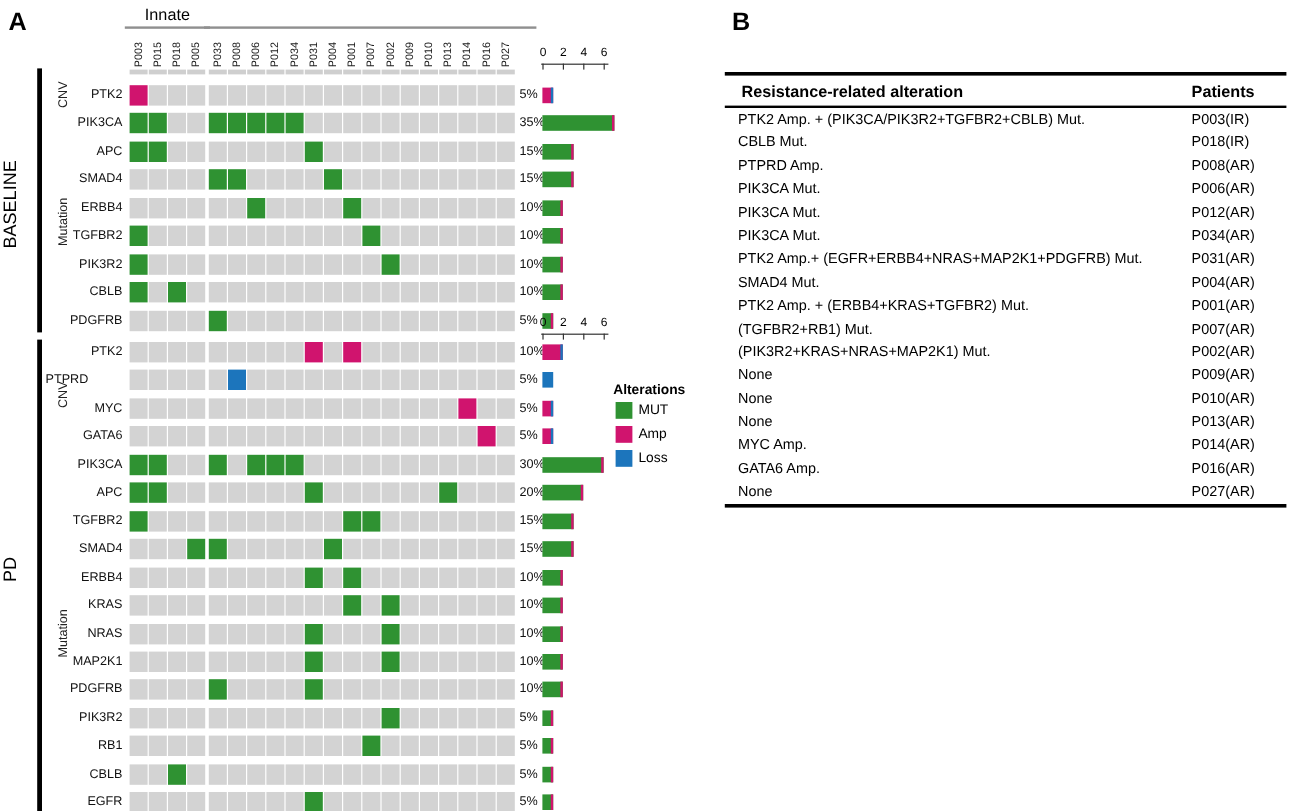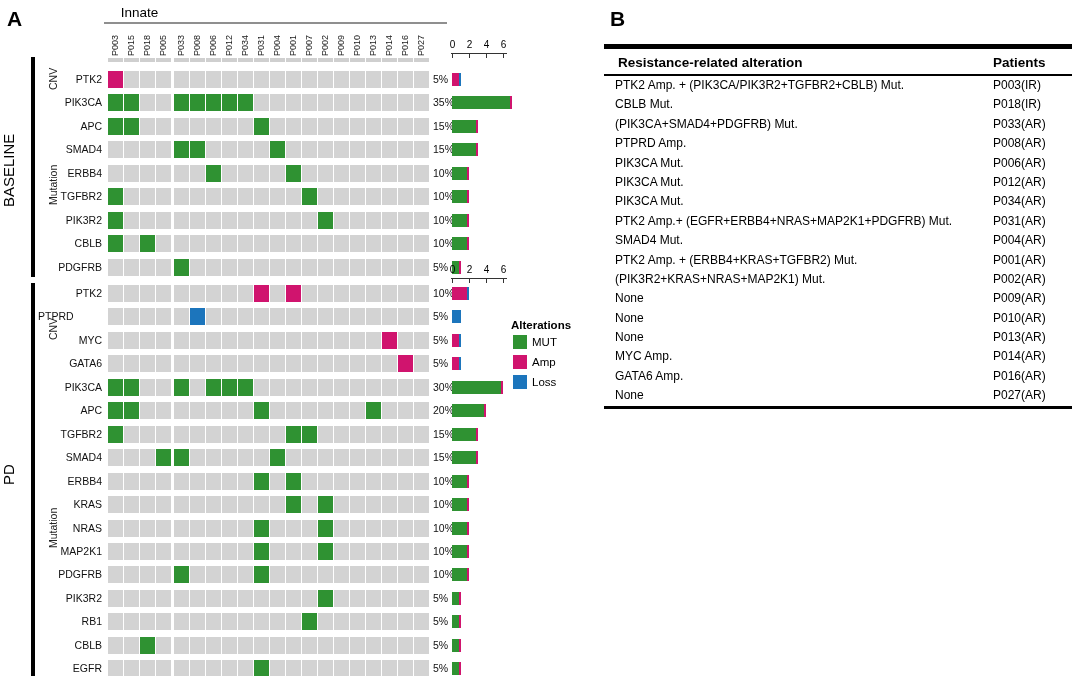--- a/index.html
+++ b/index.html
@@ -1,22 +1,22 @@
 <!DOCTYPE html>
 <html><head>
 <meta charset="utf-8">
 <style>
   html,body { margin:0; padding:0; background:#fff; }
   .fig { position:relative; width:1080px; height:676px; background:#fff; overflow:hidden;
          font-family:"Liberation Sans", sans-serif; color:#000; }
   .fig * { box-sizing:border-box; }
   .abs { position:absolute; }
   .panel-letter { font-size:21px; font-weight:bold; }
-  .btable { position:absolute; left:604px; top:44px; width:468px;
-            border-top:5px solid #000000; border-bottom:3px solid #000; }
+  .btable { position:absolute; left:604px; top:60px; width:468px;
+            border-top:3px solid #000000; border-bottom:3px solid #000; }
   .bheader { position:relative; height:27px; line-height:27px; border-bottom:2px solid #000;
              font-weight:bold; font-size:13.5px; }
   .bheader .c1 { padding-left:14px; }
   .bheader .c2 { position:absolute; left:389px; top:0; }
   .brow { position:relative; height:19.4px; line-height:19.4px; font-size:12px; }
   .brow .c1 { padding-left:11px; }
   .brow .c2 { position:absolute; left:389px; top:0; }
 </style>
 </head>
 <body>
@@ -708,28 +708,28 @@
   <div class="abs panel-letter" style="left:610px;top:7px;">B</div>
 
   <div class="btable">
     <div class="bheader">
       <span class="c1">Resistance-related alteration</span>
       <span class="c2">Patients</span>
     </div>
     <div id="tableRows">
         <div class="brow"><span class="c1">PTK2 Amp. + (PIK3CA/PIK3R2+TGFBR2+CBLB) Mut.</span><span class="c2">P003(IR)</span></div>
         <div class="brow"><span class="c1">CBLB Mut.</span><span class="c2">P018(IR)</span></div>
-        <div class="brow"><span class="c1">(PIK3CA+SMAD4+PDGFRB) Mut.</span><span class="c2">P033(AR)</span></div>
         <div class="brow"><span class="c1">PTPRD Amp.</span><span class="c2">P008(AR)</span></div>
         <div class="brow"><span class="c1">PIK3CA Mut.</span><span class="c2">P006(AR)</span></div>
         <div class="brow"><span class="c1">PIK3CA Mut.</span><span class="c2">P012(AR)</span></div>
         <div class="brow"><span class="c1">PIK3CA Mut.</span><span class="c2">P034(AR)</span></div>
         <div class="brow"><span class="c1">PTK2 Amp.+ (EGFR+ERBB4+NRAS+MAP2K1+PDGFRB) Mut.</span><span class="c2">P031(AR)</span></div>
         <div class="brow"><span class="c1">SMAD4 Mut.</span><span class="c2">P004(AR)</span></div>
         <div class="brow"><span class="c1">PTK2 Amp. + (ERBB4+KRAS+TGFBR2) Mut.</span><span class="c2">P001(AR)</span></div>
+        <div class="brow"><span class="c1">(TGFBR2+RB1) Mut.</span><span class="c2">P007(AR)</span></div>
         <div class="brow"><span class="c1">(PIK3R2+KRAS+NRAS+MAP2K1) Mut.</span><span class="c2">P002(AR)</span></div>
         <div class="brow"><span class="c1">None</span><span class="c2">P009(AR)</span></div>
         <div class="brow"><span class="c1">None</span><span class="c2">P010(AR)</span></div>
         <div class="brow"><span class="c1">None</span><span class="c2">P013(AR)</span></div>
         <div class="brow"><span class="c1">MYC Amp.</span><span class="c2">P014(AR)</span></div>
         <div class="brow"><span class="c1">GATA6 Amp.</span><span class="c2">P016(AR)</span></div>
         <div class="brow"><span class="c1">None</span><span class="c2">P027(AR)</span></div>
       </div>
   </div>
 </div>

